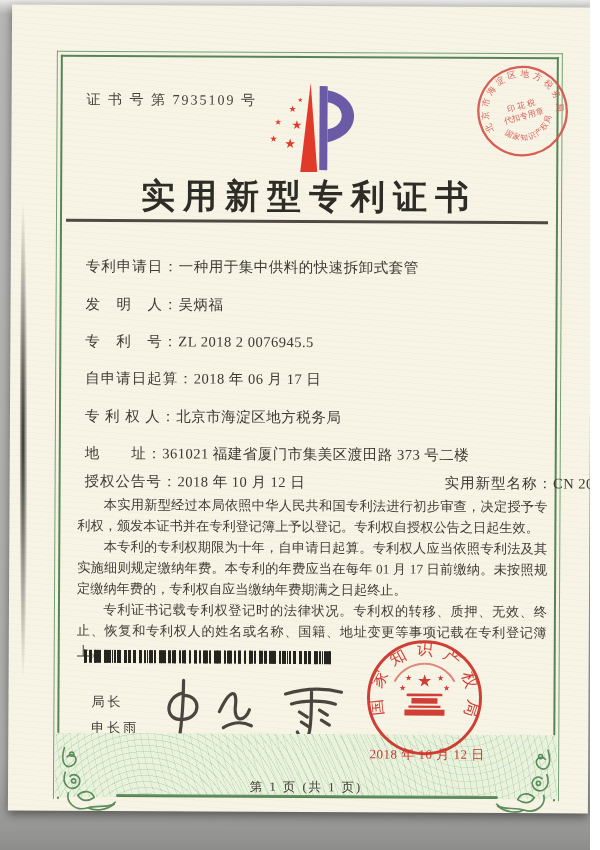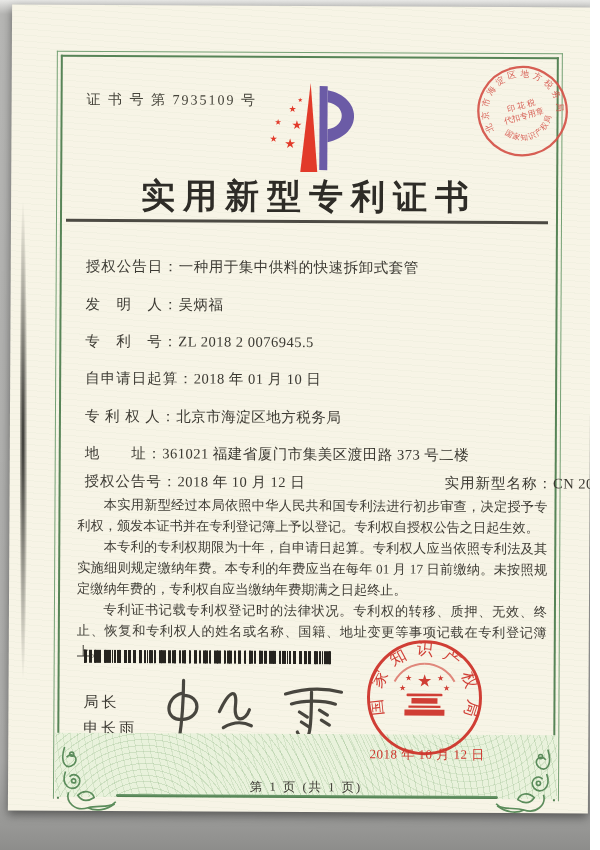--- a/index.html
+++ b/index.html
@@ -54,21 +54,21 @@
   .body-text p { text-indent:2em; }
 
   
   .barcode { position:absolute; left:75px; top:645px; width:250px; height:13px;
     background:
       repeating-linear-gradient(90deg,#26241f 0 2px, rgba(0,0,0,0) 2px 5px),
       repeating-linear-gradient(90deg,#26241f 0 1px, rgba(0,0,0,0) 1px 7px),
       repeating-linear-gradient(90deg,#26241f 0 3px, rgba(0,0,0,0) 3px 11px);
   }
 
-  .signer { position:absolute; left:75px; font-size:15px; color:#3c3a33; letter-spacing:3px; }
+  .signer { position:absolute; left:83px; font-size:13px; color:#3c3a33; letter-spacing:3px; }
   .signature { position:absolute; left:145px; top:670px; width:215px; height:72px; }
 
   
   .tax-stamp { position:absolute; left:463px; top:56px; width:96px; height:96px;
     transform:rotate(-16deg); opacity:.93; }
   .office-stamp { position:absolute; left:356px; top:631px; width:120px; height:120px; opacity:.95; }
   .stamp-date { position:absolute; left:359px; top:739px; width:120px; text-align:center;
     font-size:13px; color:#ce352c; letter-spacing:.5px; white-space:nowrap; }
 
   
@@ -124,30 +124,30 @@
         <textPath href="#taxBottom" startOffset="3">国家知识产权局</textPath>
       </text>
       <text x="50" y="47" font-size="8.5" fill="#d5544a" text-anchor="middle">印 花 税</text>
       <text x="50" y="58" font-size="8.5" fill="#d5544a" text-anchor="middle">代扣专用章</text>
     </svg>
 
     <div class="title">实用新型专利证书</div>
     <div class="title-rule"></div>
 
     <div class="field" style="top:252px">
-      <span class="lbl">授权公告日：</span><span>一种用于集中供料的快速拆卸式套管</span>
+      <span class="lbl">专利申请日：</span><span>一种用于集中供料的快速拆卸式套管</span>
     </div>
     <div class="field" style="top:290px">
       <span class="lbl">发　明　人：</span><span>吴炳福</span>
     </div>
     <div class="field" style="top:327px">
       <span class="lbl">专　利　号：</span><span>ZL 2018 2 0076945.5</span>
     </div>
     <div class="field" style="top:364px">
-      <span class="lbl">自申请日起算：</span><span>2018 年 01 月 10 日</span>
+      <span class="lbl">自申请日起算：</span><span>2018 年 06 月 17 日</span>
     </div>
     <div class="field" style="top:402px">
       <span class="lbl">专 利 权 人：</span><span>北京市海淀区地方税务局</span>
     </div>
     <div class="field" style="top:439px">
       <span class="lbl">地　　址：</span><span>361021 福建省厦门市集美区渡田路 373 号二楼</span>
     </div>
     <div class="field" style="top:467px">
       <span class="lbl">授权公告号：</span><span>2018 年 10 月 12 日</span>
       <span class="grant-no">

